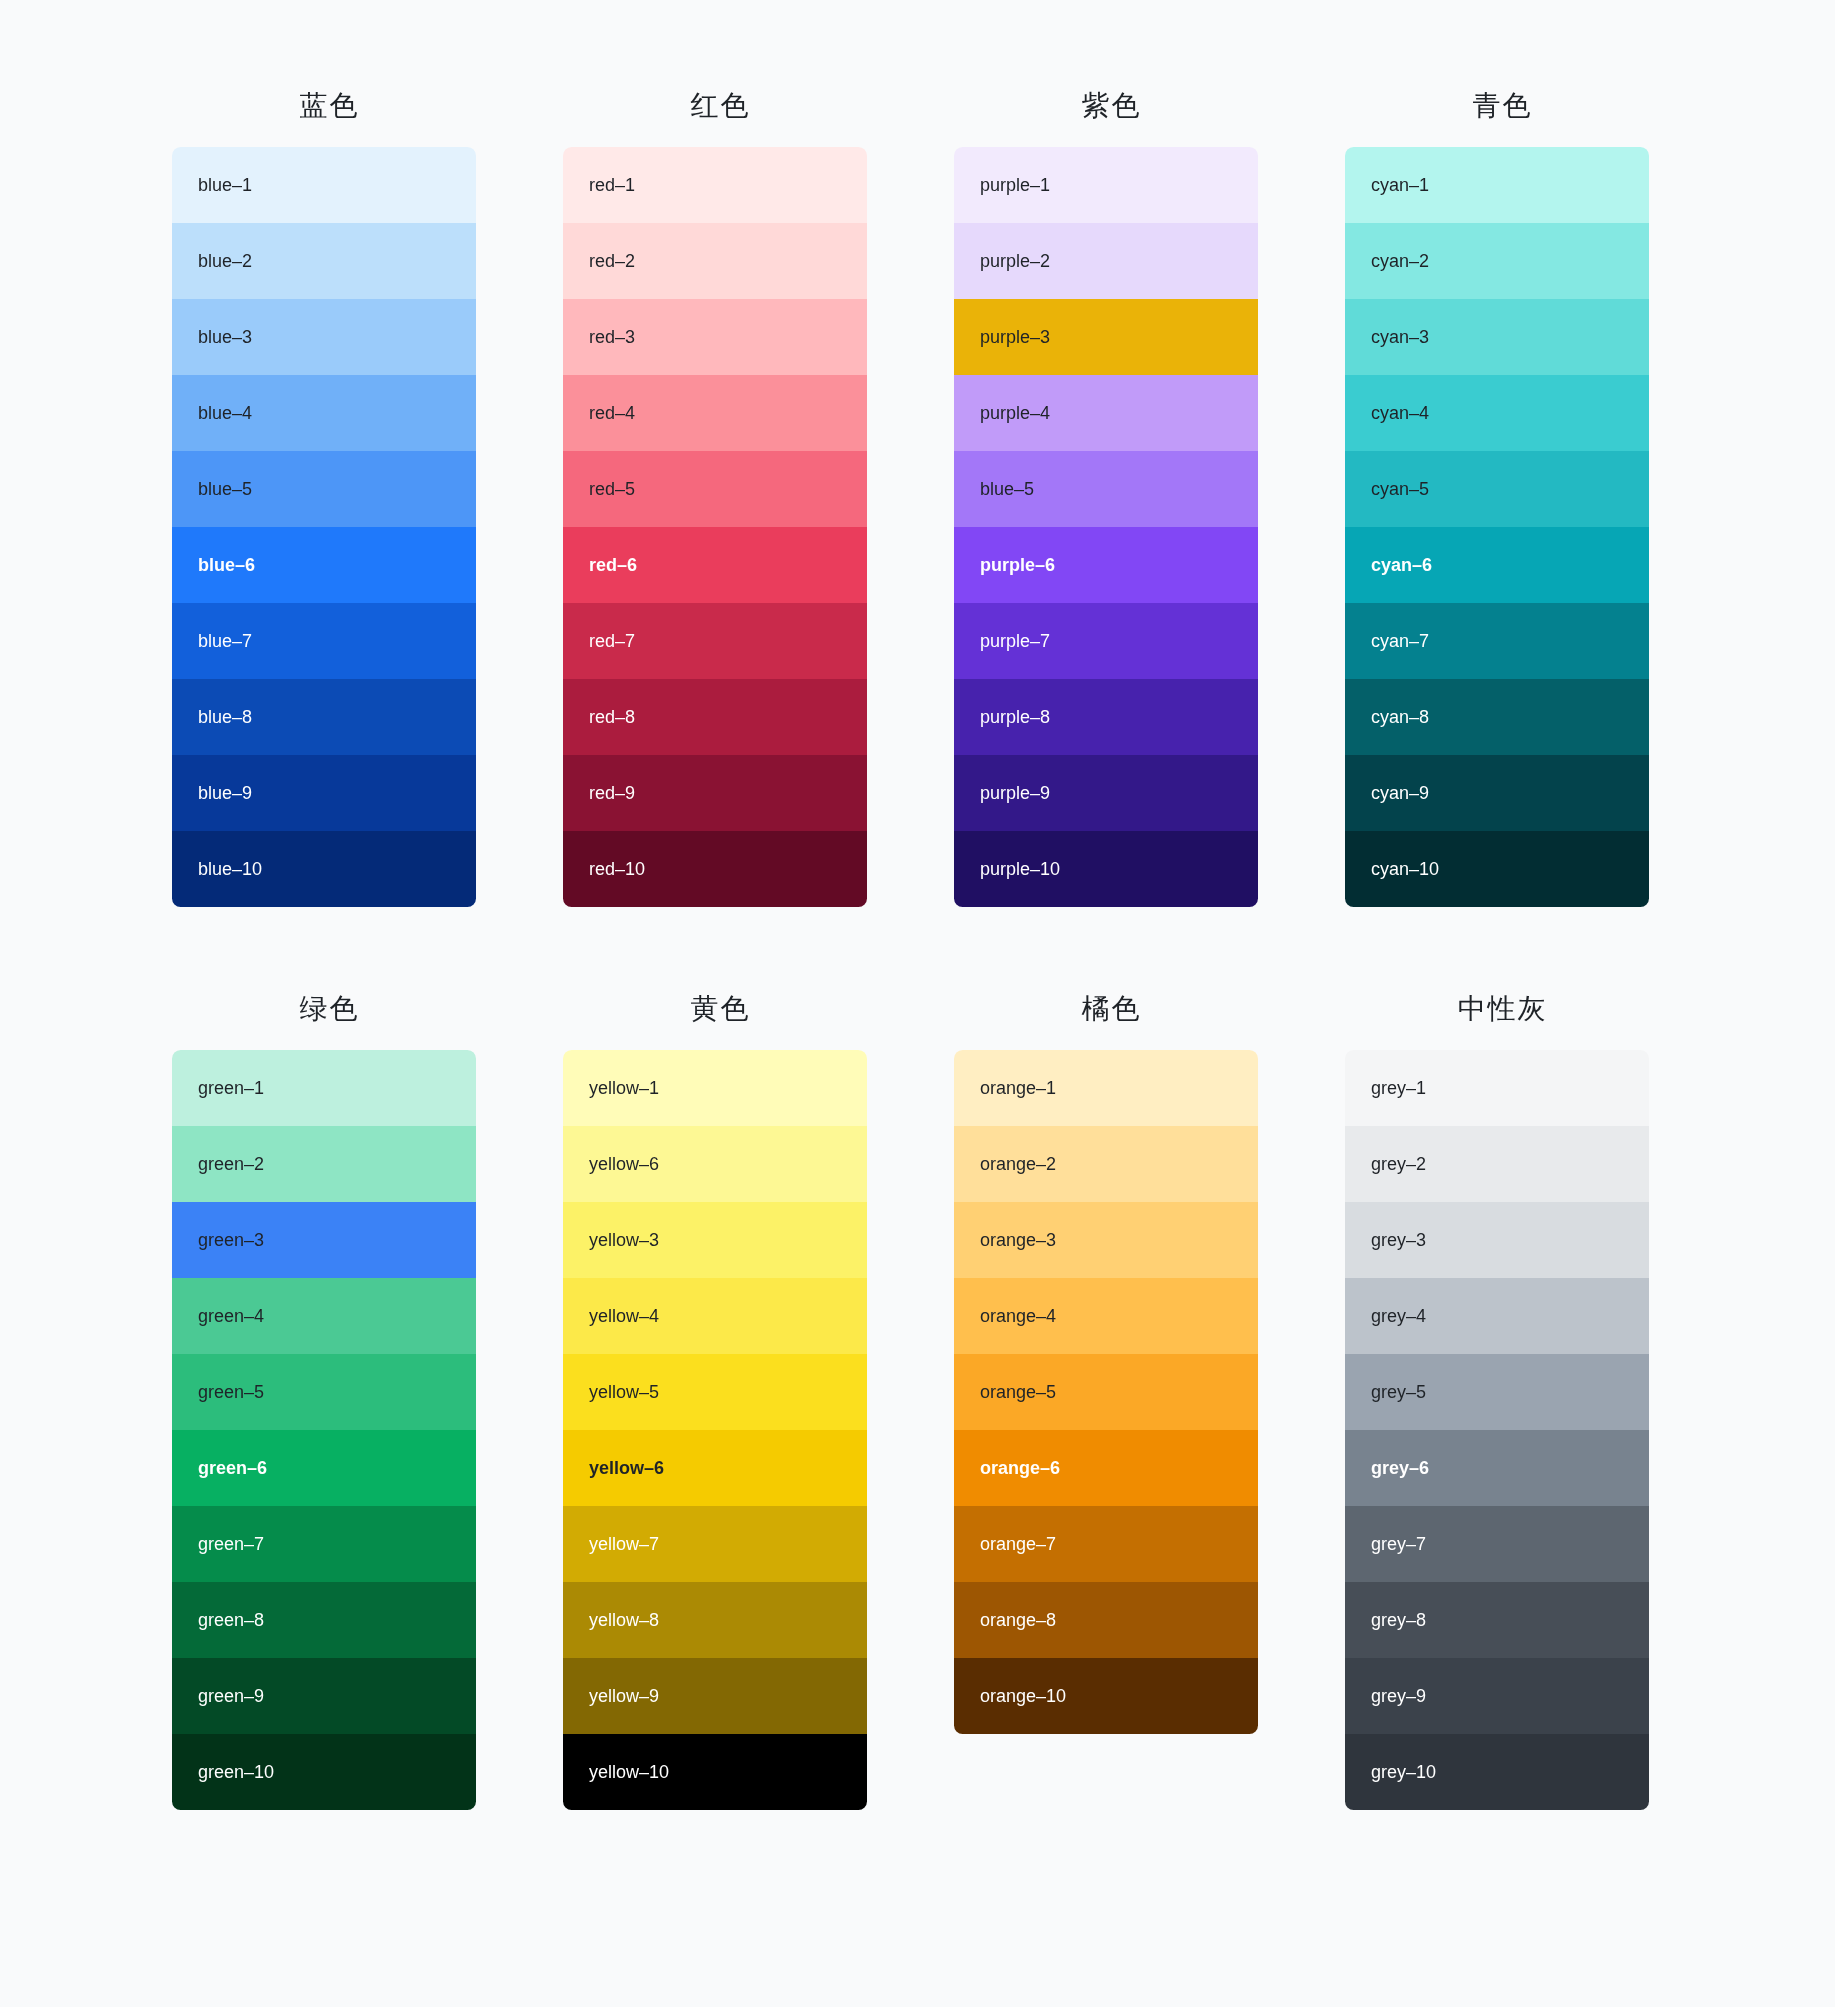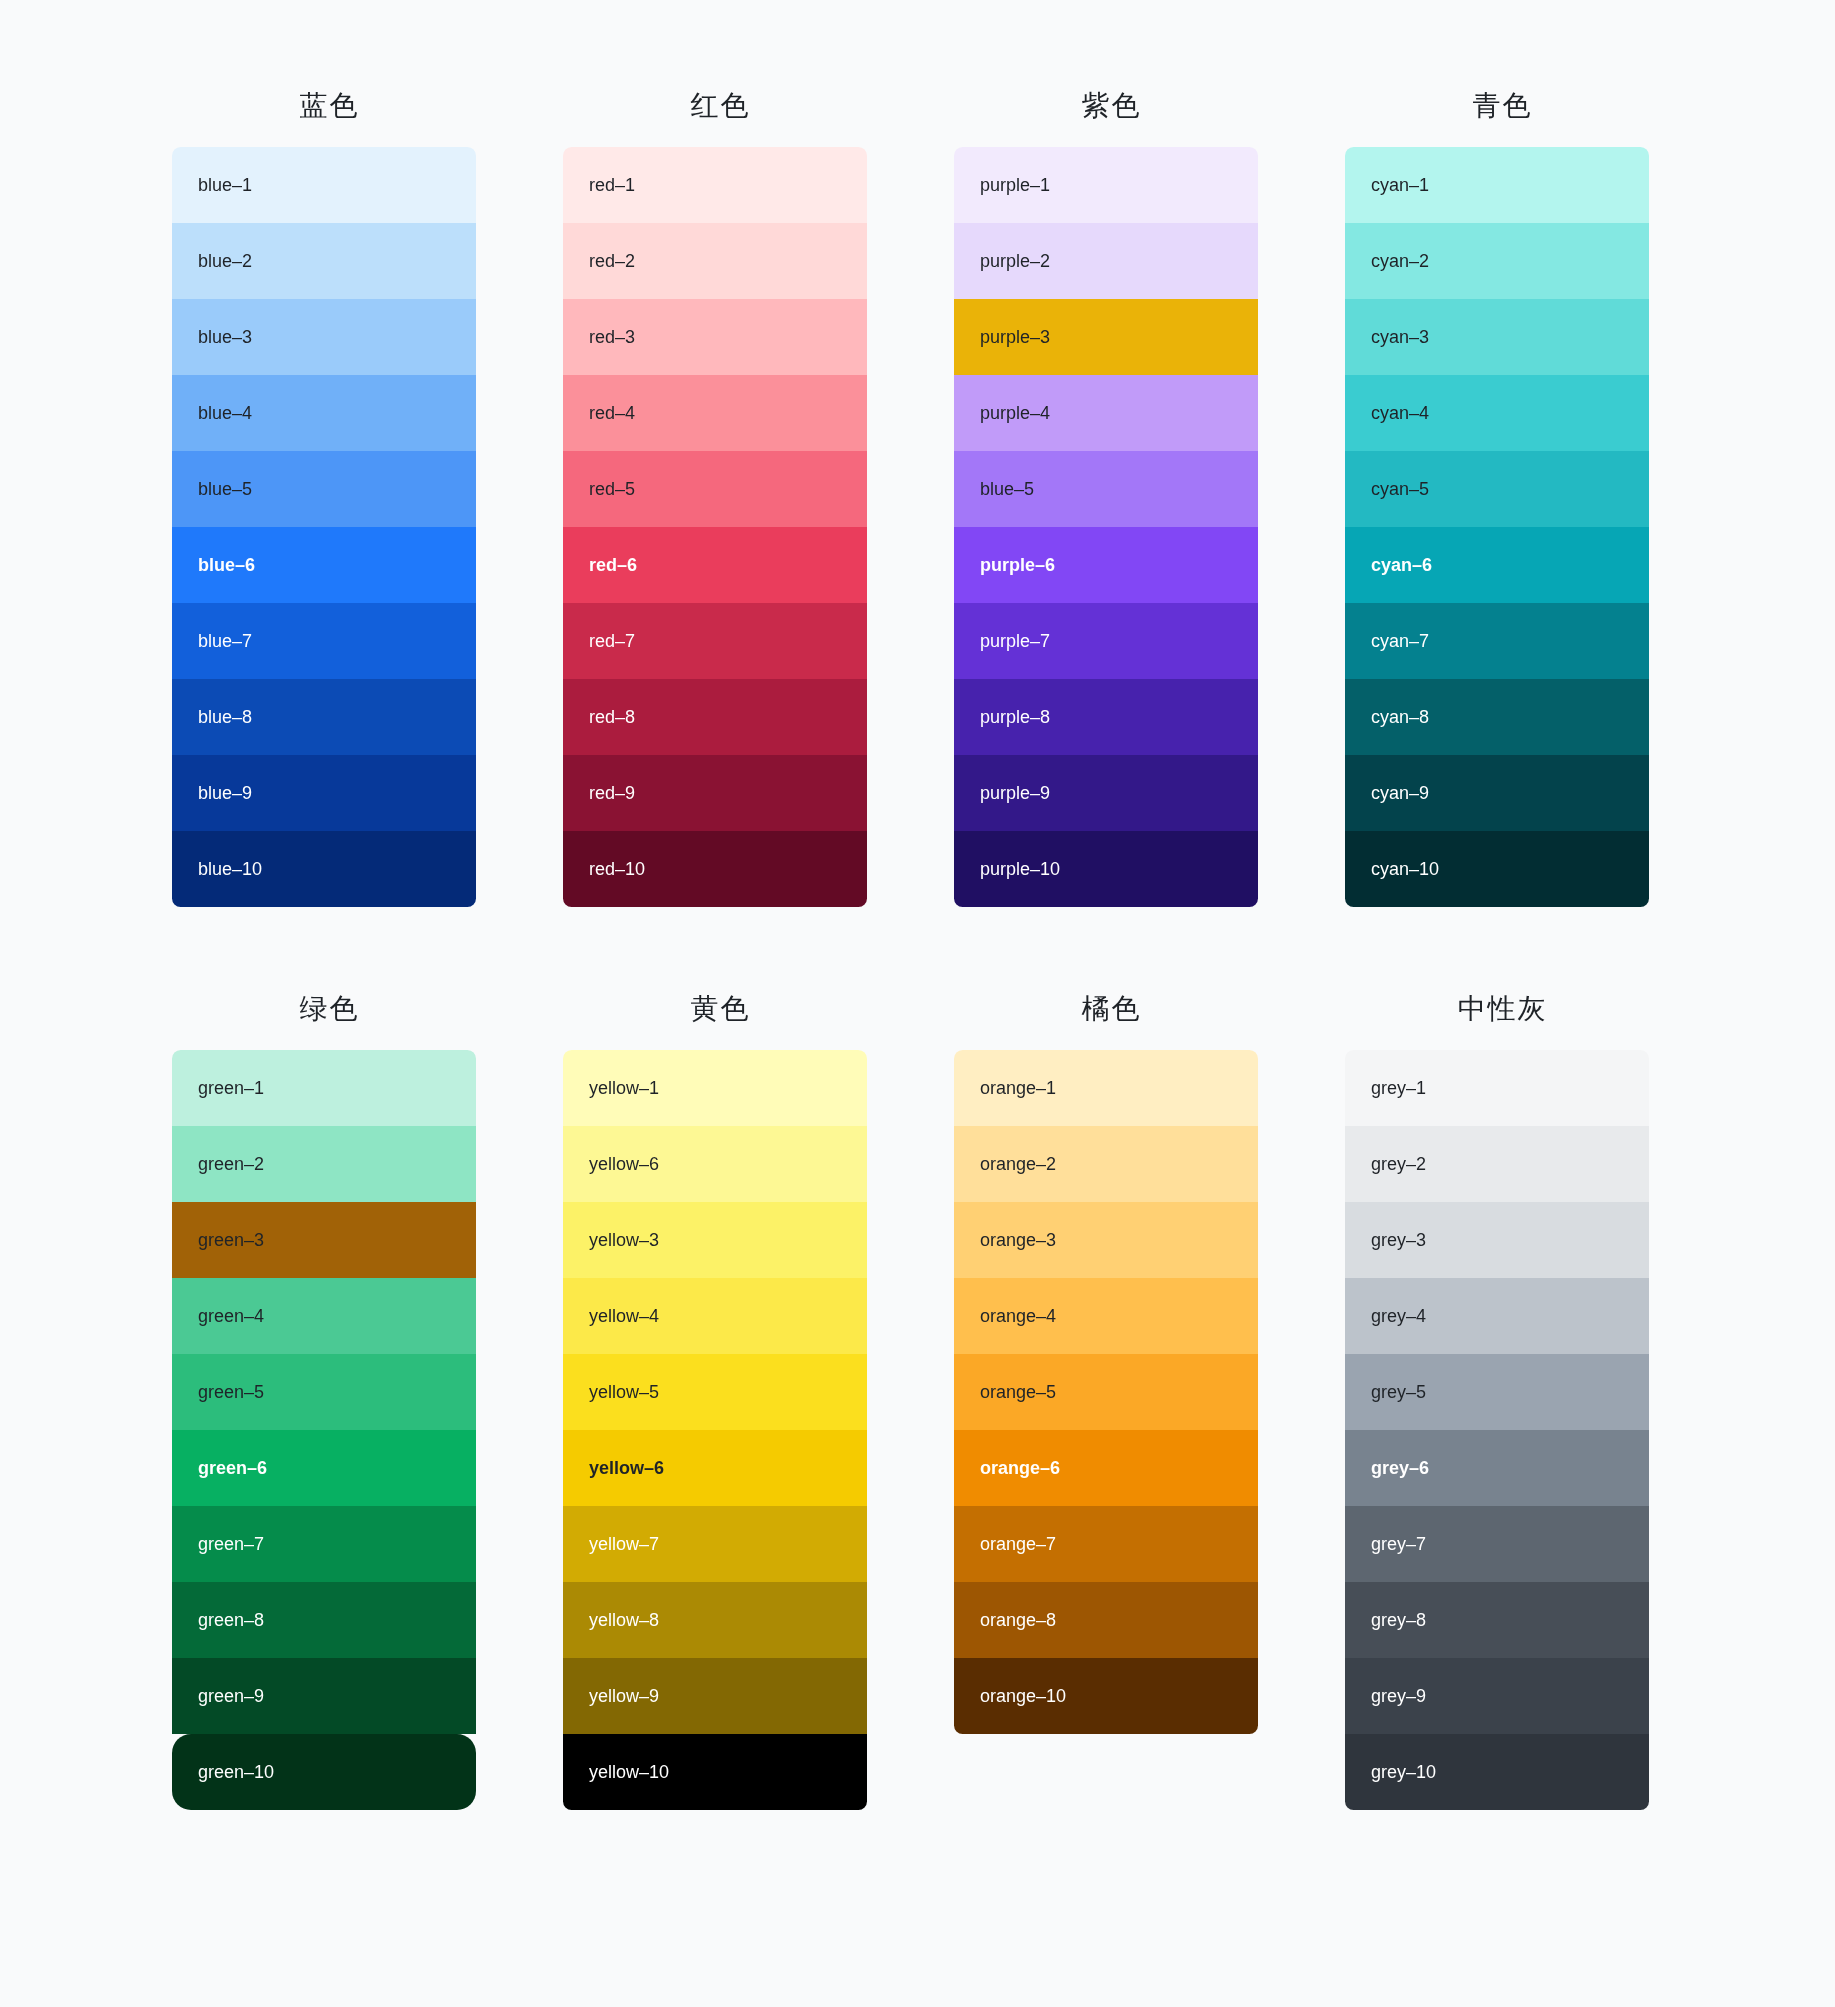--- a/index.html
+++ b/index.html
@@ -202,42 +202,42 @@
       </div>
       <div class="palette-column">
         <div class="column-title">绿色</div>
         <div class="swatch-stack">
           <div class="swatch dark-text" style="background: rgb(189, 240, 222);">
             <span>green–1</span>
           </div>
           <div class="swatch dark-text" style="background: rgb(142, 229, 196);">
             <span>green–2</span>
           </div>
-          <div class="swatch dark-text" style="background: #a16207;">
+          <div class="swatch dark-text" style="background: #3b82f6;">
             <span>green–3</span>
           </div>
           <div class="swatch dark-text" style="background: rgb(75, 201, 148);">
             <span>green–4</span>
           </div>
           <div class="swatch dark-text" style="background: rgb(44, 189, 124);">
             <span>green–5</span>
           </div>
           <div class="swatch light-text is-primary" style="background: rgb(7, 176, 98);">
             <span>green–6</span>
           </div>
           <div class="swatch light-text" style="background: rgb(5, 140, 75);">
             <span>green–7</span>
           </div>
           <div class="swatch light-text" style="background: rgb(4, 106, 56);">
             <span>green–8</span>
           </div>
           <div class="swatch light-text" style="background: rgb(3, 74, 38);">
             <span>green–9</span>
           </div>
-          <div class="swatch light-text" style="background: rgb(2, 51, 24); border-radius: 19px;">
+          <div class="swatch light-text" style="background: rgb(2, 51, 24);">
             <span>green–10</span>
           </div>
         </div>
       </div>
       <div class="palette-column">
         <div class="column-title">黄色</div>
         <div class="swatch-stack">
           <div class="swatch dark-text" style="background: rgb(255, 252, 184);">
             <span>yellow–1</span>
           </div>

